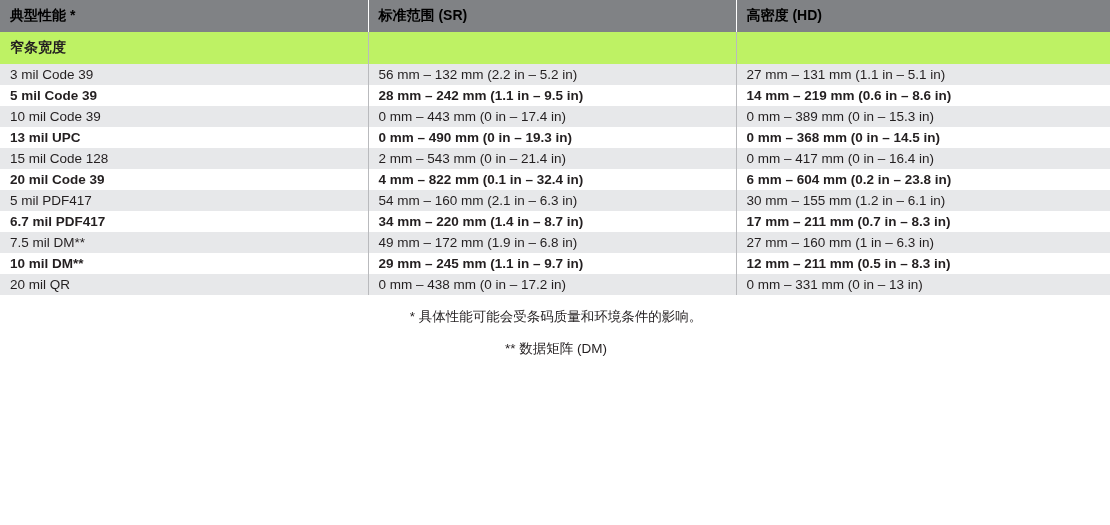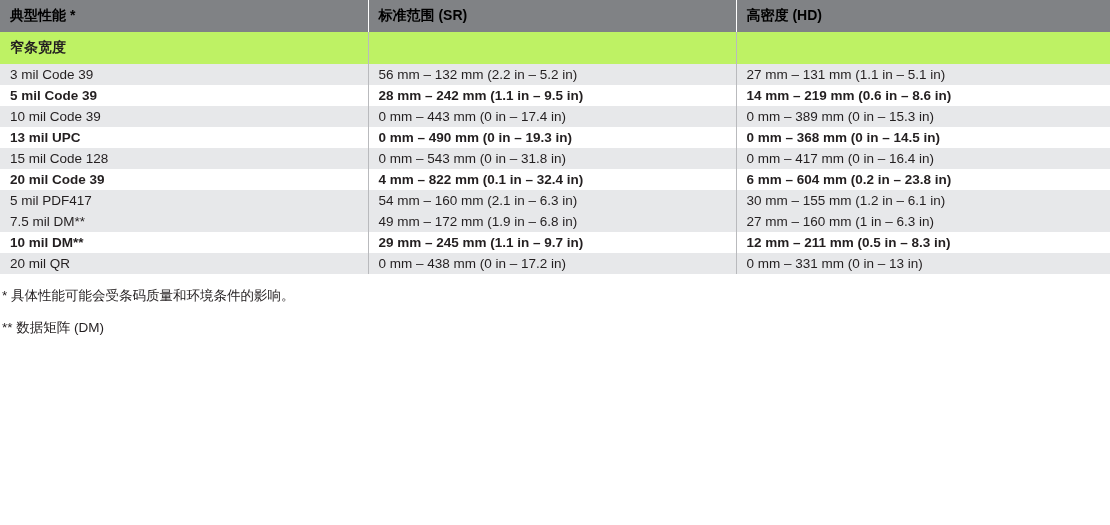--- a/index.html
+++ b/index.html
@@ -72,20 +72,21 @@
   }
 
   .footnotes {
     padding: 14px 0 0 2px;
     font-size: 13.5px;
     color: #231f20;
   }
   .footnotes .fn {
     margin: 0 0 16px 0;
     line-height: 1.2;
+    text-align: center;
   }
 </style>
 </head>
 <body>
 
 <div class="sheet">
 
   <table class="perf">
     <colgroup>
       <col class="c0">
@@ -121,32 +122,37 @@
         <td>0 mm – 443 mm (0 in – 17.4 in)</td>
         <td>0 mm – 389 mm (0 in – 15.3 in)</td>
       </tr>
       <tr class="plain">
         <td>13 mil UPC</td>
         <td>0 mm – 490 mm (0 in – 19.3 in)</td>
         <td>0 mm – 368 mm (0 in – 14.5 in)</td>
       </tr>
       <tr class="shade">
         <td>15 mil Code 128</td>
-        <td>0 mm – 543 mm (0 in – 31.8 in)</td>
+        <td>2 mm – 543 mm (0 in – 21.4 in)</td>
         <td>0 mm – 417 mm (0 in – 16.4 in)</td>
       </tr>
       <tr class="plain">
         <td>20 mil Code 39</td>
         <td>4 mm – 822 mm (0.1 in – 32.4 in)</td>
         <td>6 mm – 604 mm (0.2 in – 23.8 in)</td>
       </tr>
       <tr class="shade">
         <td>5 mil PDF417</td>
         <td>54 mm – 160 mm (2.1 in – 6.3 in)</td>
         <td>30 mm – 155 mm (1.2 in – 6.1 in)</td>
+      </tr>
+      <tr class="plain">
+        <td>6.7 mil PDF417</td>
+        <td>34 mm – 220 mm (1.4 in – 8.7 in)</td>
+        <td>17 mm – 211 mm (0.7 in – 8.3 in)</td>
       </tr>
       <tr class="shade">
         <td>7.5 mil DM**</td>
         <td>49 mm – 172 mm (1.9 in – 6.8 in)</td>
         <td>27 mm – 160 mm (1 in – 6.3 in)</td>
       </tr>
       <tr class="plain">
         <td>10 mil DM**</td>
         <td>29 mm – 245 mm (1.1 in – 9.7 in)</td>
         <td>12 mm – 211 mm (0.5 in – 8.3 in)</td>

